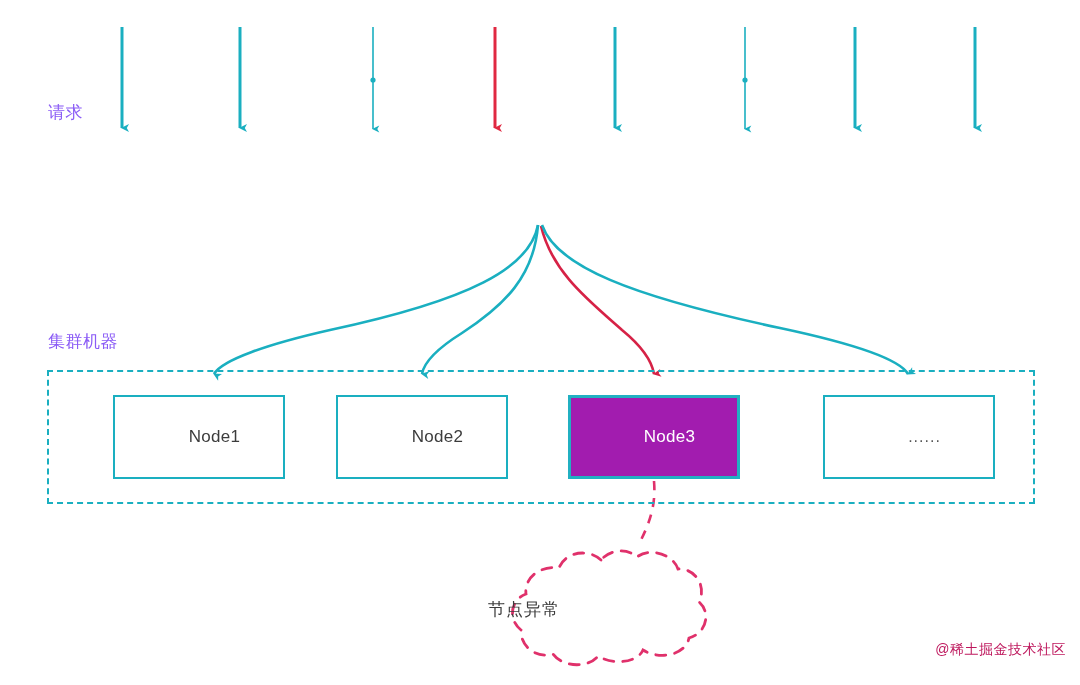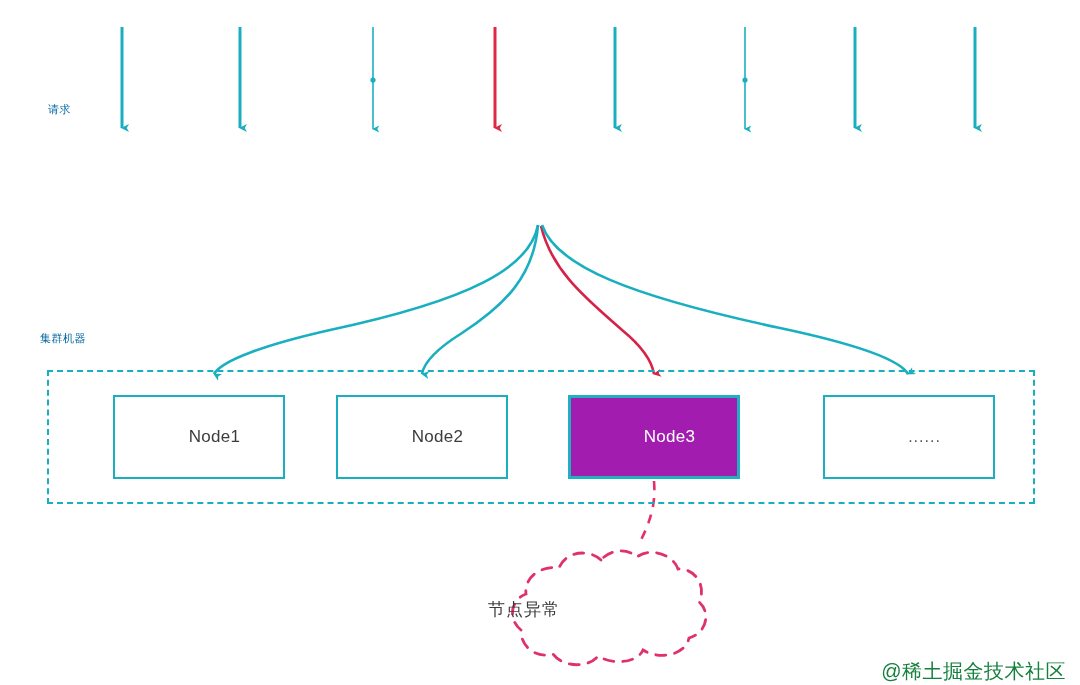--- a/index.html
+++ b/index.html
@@ -21,28 +21,28 @@
     position: absolute;
     left: 0;
     top: 0;
     width: 1080px;
     height: 685px;
     pointer-events: none;
   }
 
   .label-text {
     position: absolute;
-    color: #0369a1;
-    font-size: 11px;
+    color: #8b5cf6;
+    font-size: 17px;
     line-height: 1;
     white-space: nowrap;
     letter-spacing: 0.5px;
   }
   #request-label { left: 48px; top: 104px; }
-  #cluster-label { left: 40px; top: 333px; text-align: right; }
+  #cluster-label { left: 48px; top: 333px; text-align: right; }
 
   #lb-box {
     position: absolute;
     left: 42px;
     top: 140px;
     width: 990px;
     height: 82px;
     border: 2.5px solid #1aafc0;
     box-sizing: border-box;
     background: #ffffff;
@@ -113,23 +113,23 @@
     font-size: 17px;
     color: #3c3c3c;
     letter-spacing: 1px;
     pointer-events: none;
   }
   #cloud-label span { position: relative; left: 22px; }
 
   #watermark {
     position: absolute;
     right: 14px;
-    bottom: 0;
-    font-size: 20px;
-    color: #15803d;
+    bottom: 26px;
+    font-size: 14px;
+    color: #be185d;
     letter-spacing: 0.5px;
   }
 </style>
 </head>
 <body>
 
 <div id="canvas">
 
   <svg id="vector-layer" viewBox="0 0 1080 685">
     <defs>

